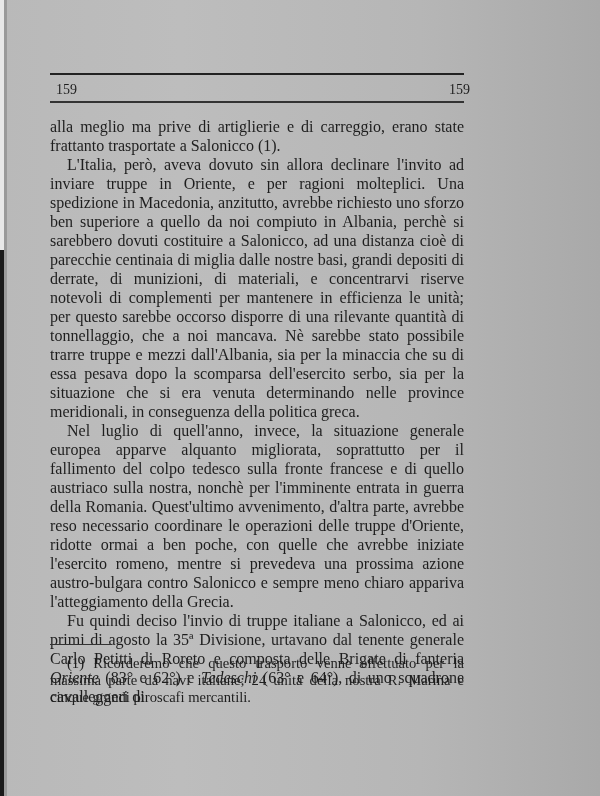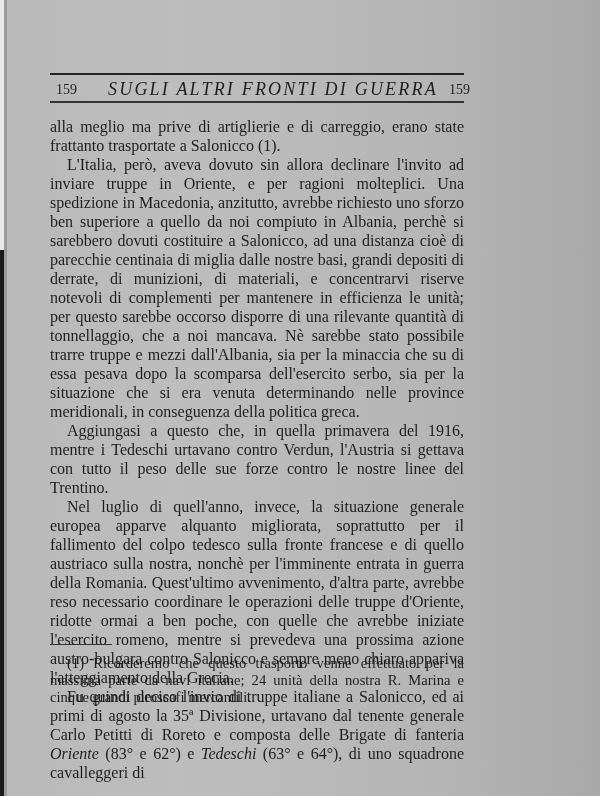--- a/index.html
+++ b/index.html
@@ -36,29 +36,27 @@
 </head>
 <body>
 
 <div class="left-edge-light"></div>
 <div class="left-edge-dark"></div>
 <div class="page-shadow"></div>
 
 <div class="header-rule-top"></div>
 <div class="running-head">
   <span class="page-num left">159</span>
-  <span class="title">SUGLI ALTRI FRONTI DI GUERRA</span>
   <span class="page-num right">159</span>
 </div>
 <div class="header-rule-bottom"></div>
 
 <div class="body-text">
   <p class="noindent">alla meglio ma prive di artiglierie e di carreggio, erano state frattanto trasportate a Salonicco (1).</p>
   <p>L'Italia, però, aveva dovuto sin allora declinare l'invito ad inviare truppe in Oriente, e per ragioni molteplici. Una spedizione in Macedonia, anzitutto, avrebbe richiesto uno sforzo ben superiore a quello da noi compiuto in Albania, perchè si sarebbero dovuti costituire a Salonicco, ad una distanza cioè di parecchie centinaia di miglia dalle nostre basi, grandi depositi di derrate, di munizioni, di materiali, e concentrarvi riserve notevoli di complementi per mantenere in efficienza le unità; per questo sarebbe occorso disporre di una rilevante quantità di tonnellaggio, che a noi mancava. Nè sarebbe stato possibile trarre truppe e mezzi dall'Albania, sia per la minaccia che su di essa pesava dopo la scomparsa dell'esercito serbo, sia per la situazione che si era venuta determinando nelle province meridionali, in conseguenza della politica greca.</p>
-  <p>Aggiungasi a questo che, in quella primavera del 1916, mentre i Tedeschi urtavano contro Verdun, l'Austria si gettava con tutto il peso delle sue forze contro le nostre linee del Trentino.</p>
   <p>Nel luglio di quell'anno, invece, la situazione generale europea apparve alquanto migliorata, soprattutto per il fallimento del colpo tedesco sulla fronte francese e di quello austriaco sulla nostra, nonchè per l'imminente entrata in guerra della Romania. Quest'ultimo avvenimento, d'altra parte, avrebbe reso necessario coordinare le operazioni delle truppe d'Oriente, ridotte ormai a ben poche, con quelle che avrebbe iniziate l'esercito romeno, mentre si prevedeva una prossima azione austro-bulgara contro Salonicco e sempre meno chiaro appariva l'atteggiamento della Grecia.</p>
   <p><span>Fu quindi deciso l'invio di truppe italiane a Salonicco, ed ai primi di agosto la 35ª Divisione, urtavano dal tenente generale Carlo Petitti di Roreto e composta delle Brigate di fanteria </span><em>Oriente</em><span> (83° e 62°) e </span><em>Tedeschi</em><span> (63° e 64°), di uno squadrone cavalleggeri di</span></p>
 </div>
 
 <div class="fn-rule"></div>
 <div class="footnote">
   <p>(1) Ricorderemo che questo trasporto venne effettuato per la massima parte da navi italiane; 24 unità della nostra R. Marina e cinque grandi piroscafi mercantili.</p>
 </div>
 
 </body></html>

